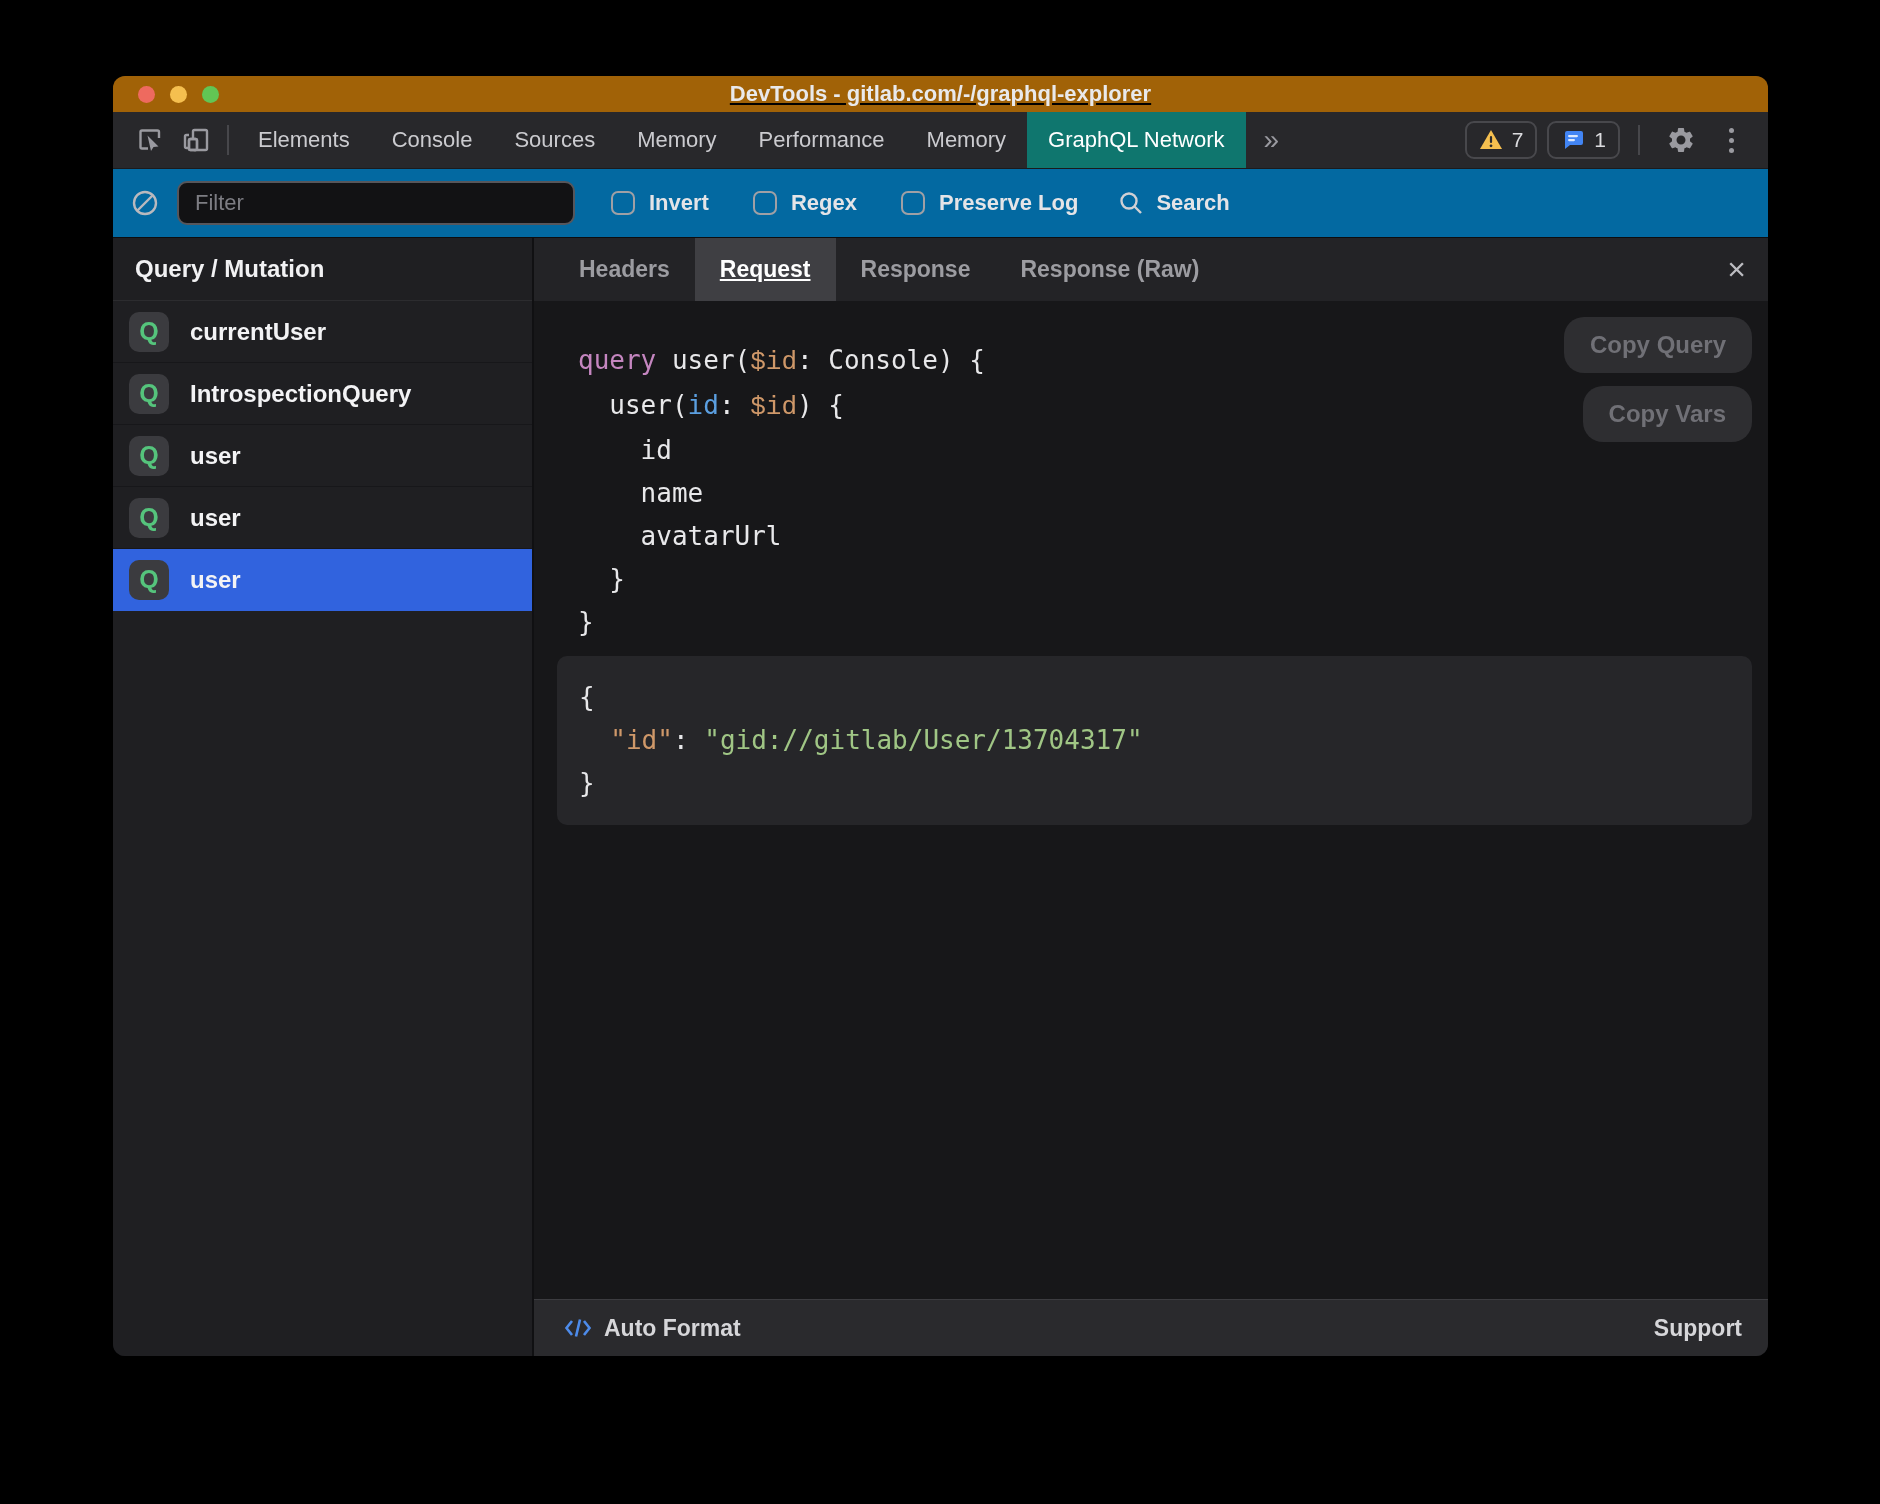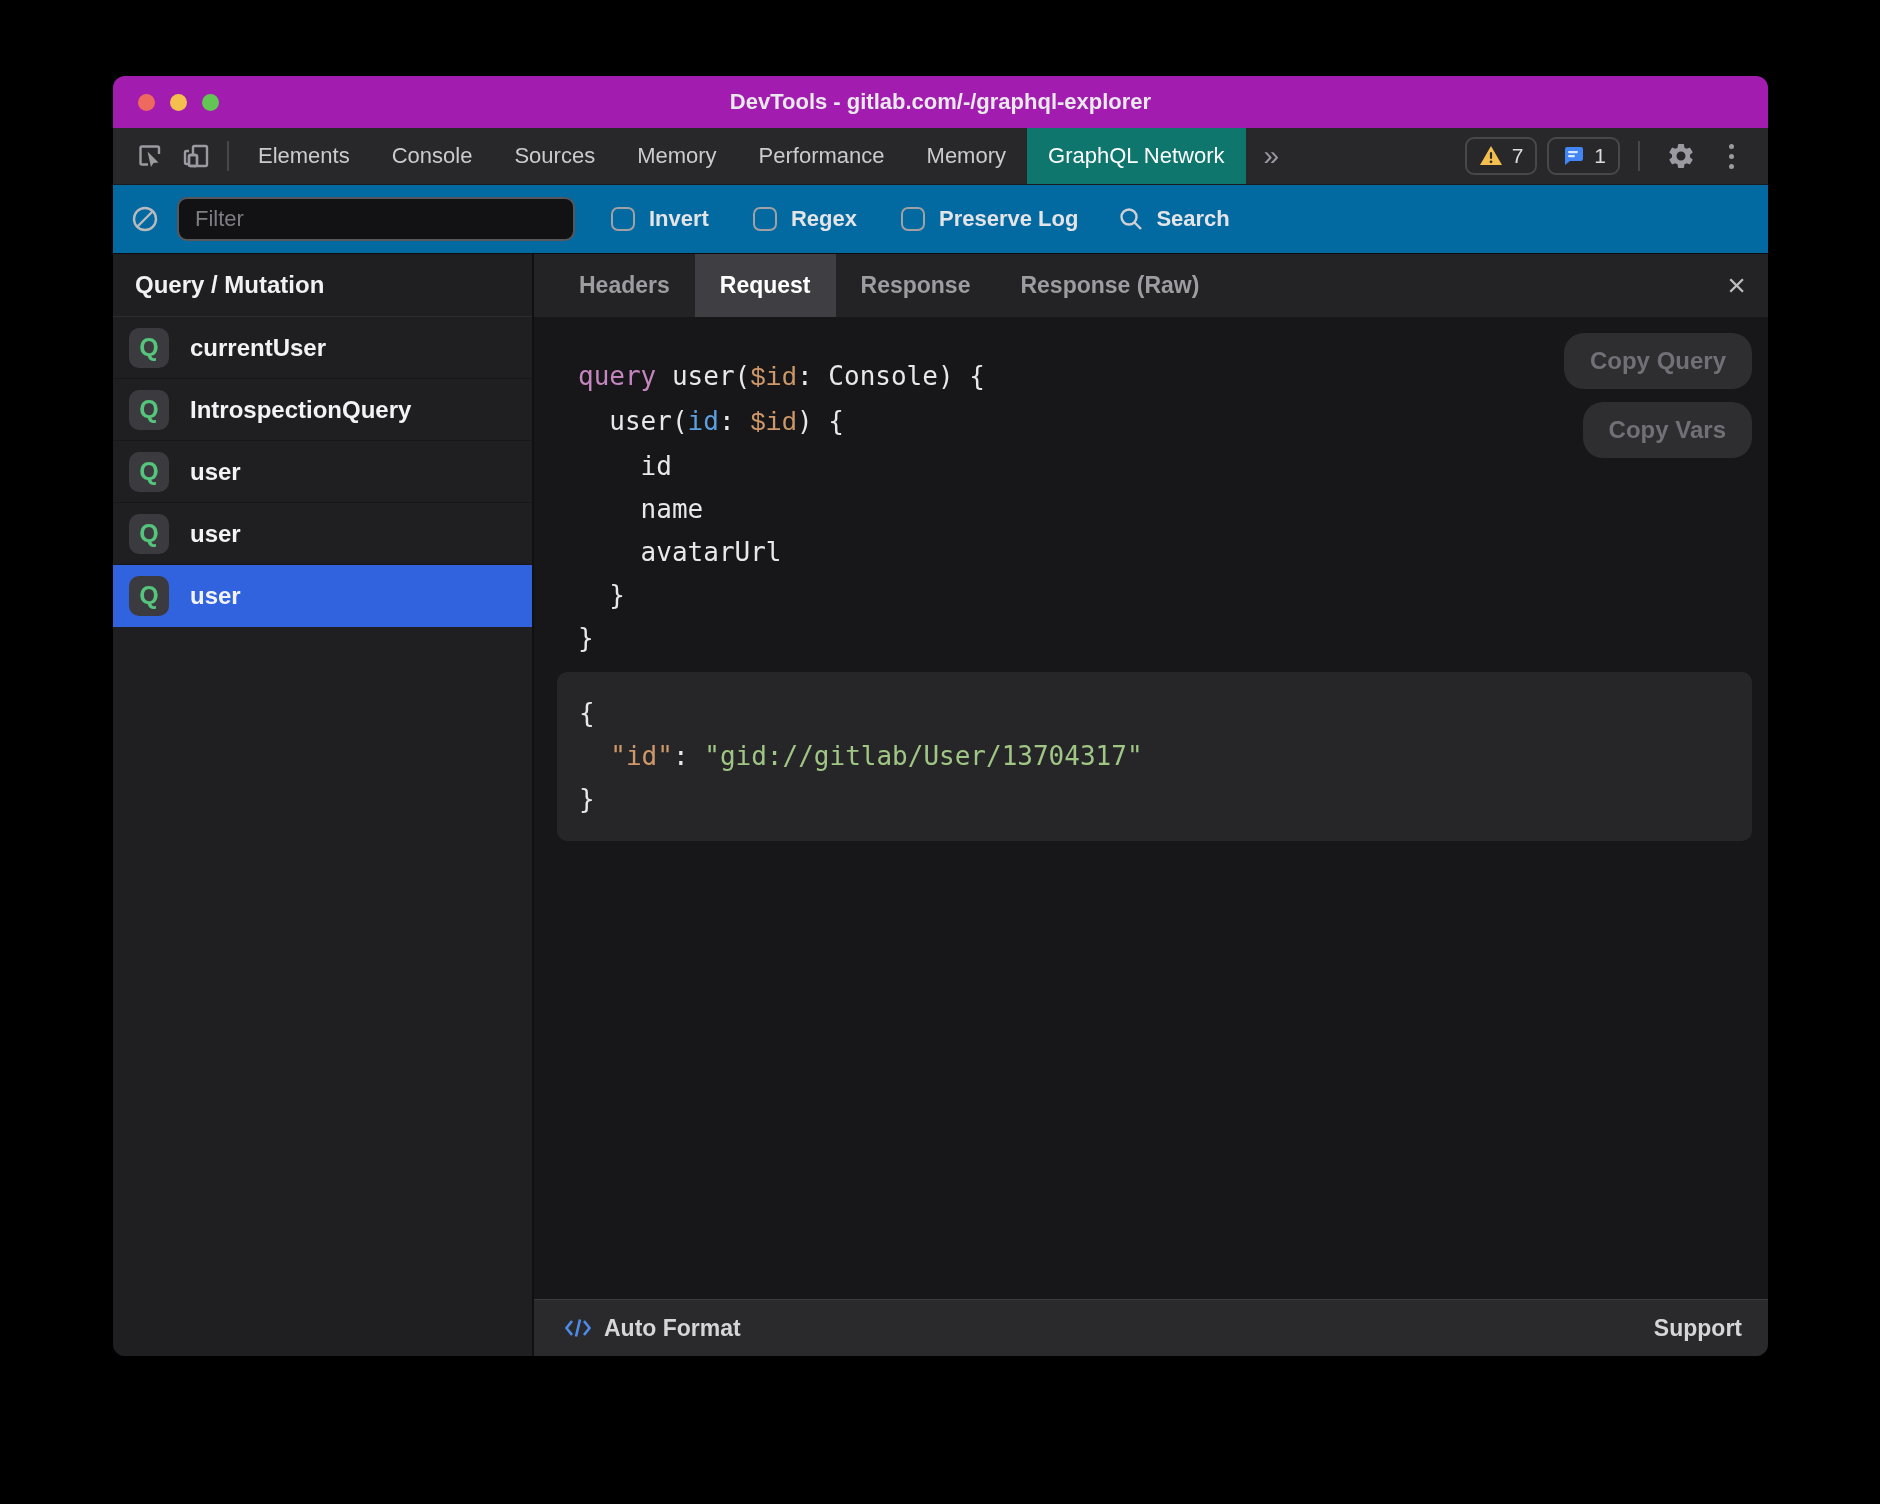--- a/index.html
+++ b/index.html
@@ -3,22 +3,22 @@
 <meta charset="utf-8">
 <style>
   * { margin:0; padding:0; box-sizing:border-box; }
   html,body { width:1880px; height:1504px; background:#000; font-family:"Liberation Sans", sans-serif; overflow:hidden; }
 
   .window { position:absolute; left:113px; top:76px; width:1655px; height:1280px;
             border-radius:12px; background:#171719; overflow:hidden;
             display:flex; flex-direction:column; box-shadow:0 24px 70px rgba(0,0,0,.65); }
 
   
-  .titlebar { flex:none; height:52px; background:#a21caf; position:relative;
-              display:flex; align-items:center; justify-content:center; }
+  .titlebar { flex:none; height:36px; background:#a16207; position:relative;
+              display:flex; align-items:center; justify-content:center;text-decoration:underline; }
   .lights { position:absolute; left:25px; top:0; height:100%; display:flex; align-items:center; gap:15px; }
   .light { width:17px; height:17px; border-radius:50%; }
   .light.red { background:#ee6a5f; } .light.yellow { background:#f5bf4f; } .light.green { background:#62c554; }
   .win-title { font-size:22px; font-weight:700; color:#e9e9eb; }
 
   
   .toolbar { flex:none; height:56px; background:#28282b; display:flex; align-items:stretch; padding-left:14px; }
   .tool-btn { display:flex; align-items:center; justify-content:center; width:46px; color:#9a9aa0; }
   .tool-btn svg { display:block; }
   .v-sep { width:2px; height:30px; background:#47474b; align-self:center; margin:0 8px; }
@@ -59,21 +59,21 @@
   .sb-item.selected { background:#3163de; border-bottom-color:#3163de; }
   .q-badge { width:40px; height:40px; border-radius:10px; background:#3b3b3f; flex:none;
              display:flex; align-items:center; justify-content:center;
              font-size:25px; font-weight:700; color:#55c47c; }
   .sb-label { font-size:24px; font-weight:700; color:#f3f3f5; }
 
   .detail { flex:1; min-width:0; display:flex; flex-direction:column; }
   .detail-tabs { flex:none; height:63px; background:#232326; display:flex; align-items:stretch;
                  position:relative; padding-left:20px; }
   .d-tab { display:flex; align-items:center; padding:0 25px; font-size:23px; font-weight:600; color:#9c9ca1; }
-  .d-tab.active { background:#3f3f43; color:#ffffff; }
+  .d-tab.active { background:#3f3f43; color:#ffffff;text-decoration:underline; }
   .close-btn { position:absolute; right:22px; top:0; height:100%; display:flex; align-items:center;
                font-size:32px; color:#bcbcc1; font-weight:400; }
 
   .detail-body { flex:1; min-height:0; position:relative; background:#171719; overflow:hidden; }
   .code { padding:38px 0 0 44px; font-family:"DejaVu Sans Mono", monospace; font-size:26px;
           line-height:43px; color:#e8e8ea; }
   .code-line { white-space:pre; }
   .tk-kw  { color:#c586c0; }
   .tk-var { color:#cf9869;font-family:Liberation Mono, monospace; }
   .tk-arg { color:#5b9fe0; }

